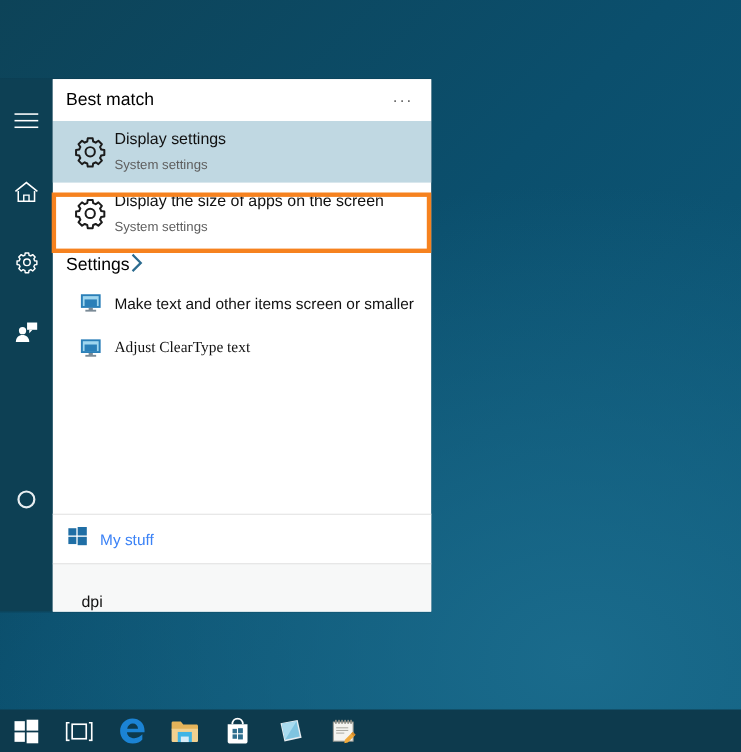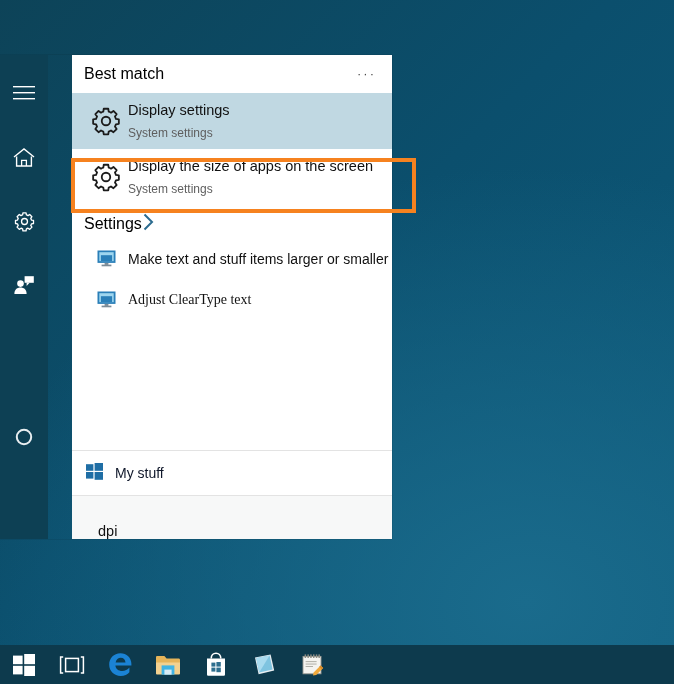--- a/index.html
+++ b/index.html
@@ -31,26 +31,25 @@
     align-items: center;
   }
   .tb-item {
     width: 48px; height: 39px;
     display: flex; align-items: center; justify-content: center;
   }
 
   
   #search-panel {
     position: absolute;
-    left: 0; top: 55px;
+    left: 0; top: 72px;
     width: 392px;
     height: 484px;
     display: flex;
     box-shadow: 0 0 1px rgba(0,0,0,0.4);
-    gap: 24px;
   }
 
   #rail {
     width: 48px;
     background: #0d4054;
     display: flex;
     flex-direction: column;
     align-items: center;
     flex: none;
   }
@@ -169,21 +168,21 @@
     flex: 1;
     display: flex;
     align-items: center;
     padding-left: 14px;
     cursor: pointer;
     gap: 12px;
   }
   .bottom-tab + .bottom-tab { border-left: 1px solid #e3e3e3; }
   .bottom-tab-label {
     font-size: 14px;
-    color: #0f172a;
+    color: #3b82f6;
   }
 
   
   #search-box {
     height: 44px;
     background: #f7f8f8;
     border-top: 1px solid #e3e3e3;
     display: flex;
     align-items: flex-end;
     padding-left: 26px;
@@ -307,21 +306,21 @@
       <div class="settings-row">
         <div class="result-icon">
           <svg width="19" height="17" viewBox="0 0 19 17" aria-hidden="true">
             <rect x="0.5" y="0.5" width="18" height="12.4" fill="#2a7fb8"></rect>
             <rect x="2.3" y="2.2" width="14.4" height="9" fill="#9fd6ef"></rect>
             <rect x="3.9" y="5.2" width="11.2" height="6" fill="#2a7fb8"></rect>
             <rect x="7.6" y="12.9" width="3.8" height="2" fill="#7b8b97"></rect>
             <rect x="4.6" y="14.6" width="9.8" height="1.7" fill="#7b8b97"></rect>
           </svg>
         </div>
-        <span class="settings-label">Make text and stuff items larger or smaller</span>
+        <span class="settings-label">Make text and other items screen or smaller</span>
       </div>
 
       <div class="settings-row" style="margin-top:6px;font-family:Liberation Serif, serif;">
         <div class="result-icon">
           <svg width="19" height="17" viewBox="0 0 19 17" aria-hidden="true">
             <rect x="0.5" y="0.5" width="18" height="12.4" fill="#2a7fb8"></rect>
             <rect x="2.3" y="2.2" width="14.4" height="9" fill="#9fd6ef"></rect>
             <rect x="3.9" y="5.2" width="11.2" height="6" fill="#2a7fb8"></rect>
             <rect x="7.6" y="12.9" width="3.8" height="2" fill="#7b8b97"></rect>
             <rect x="4.6" y="14.6" width="9.8" height="1.7" fill="#7b8b97"></rect>

